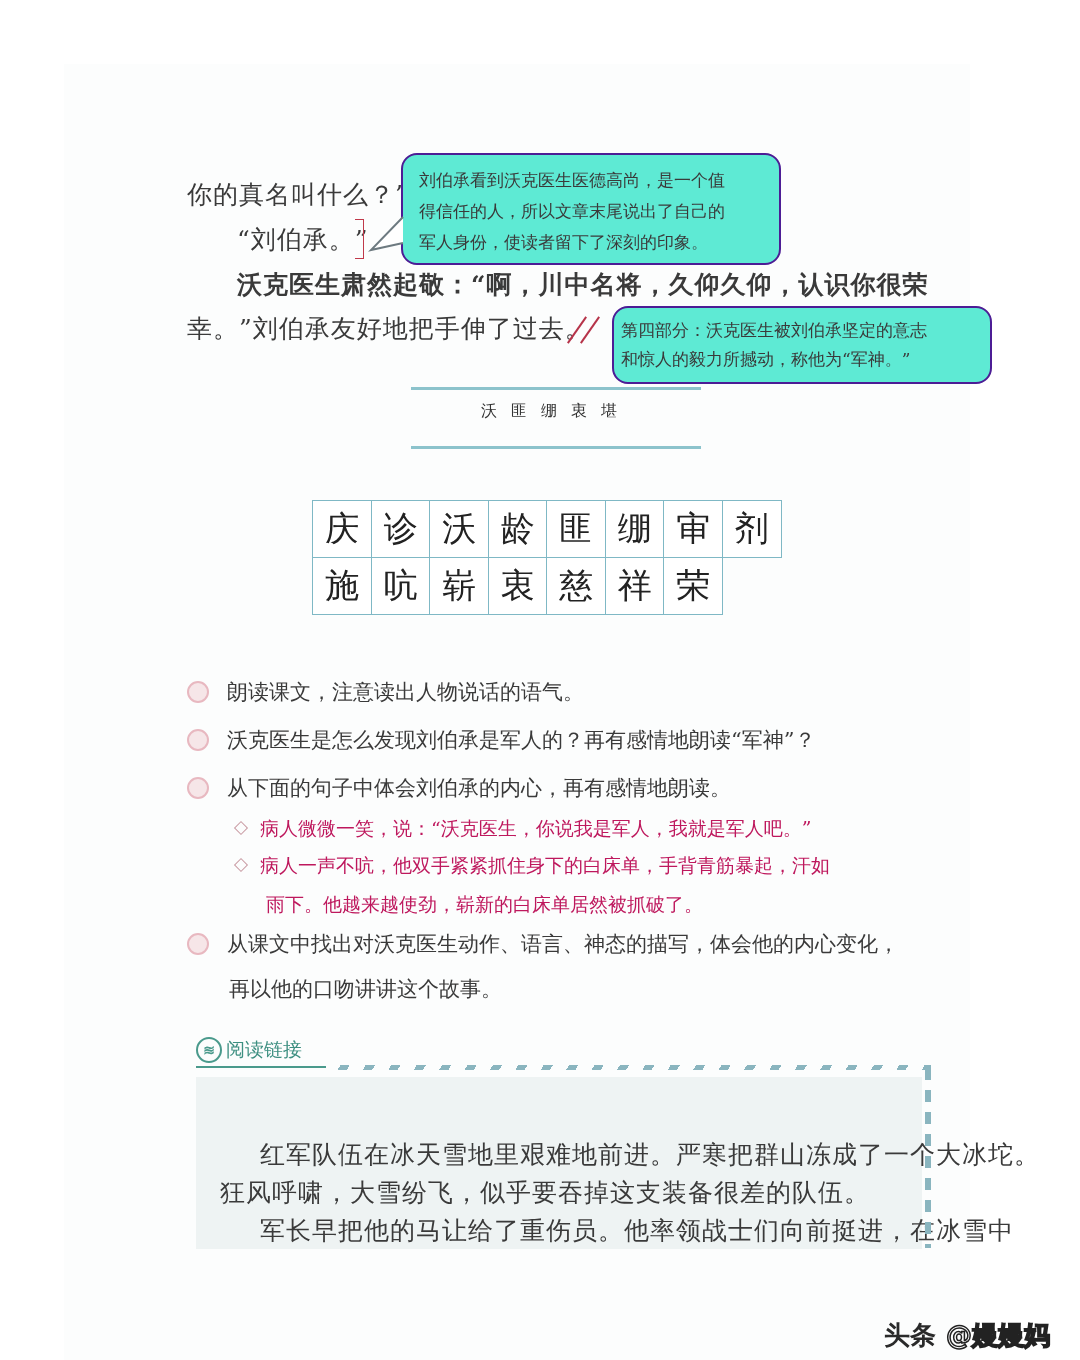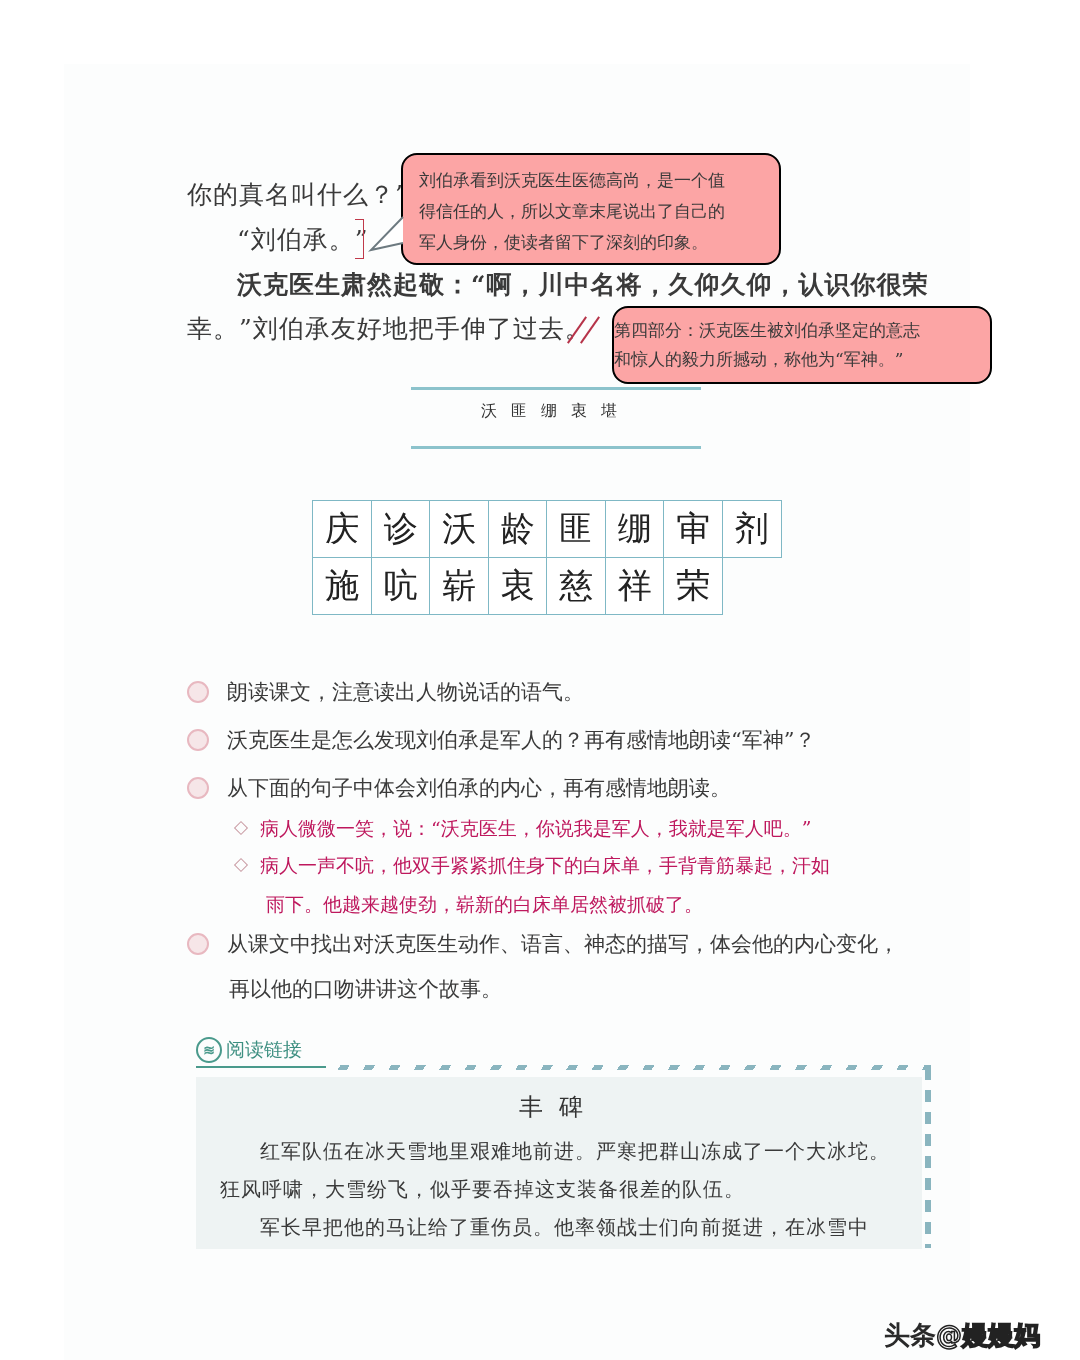--- a/index.html
+++ b/index.html
@@ -9,21 +9,21 @@
       font-family: "DejaVu Serif", "Liberation Serif", serif;
       color: #333;
     }
     .page {
       position: absolute; left: 64px; top: 64px; width: 906px; height: 1296px;
       background: #fcfdfd;
     }
     .abs { position: absolute; }
     .body-text { font-size: 25px; color: #3a3a3a; letter-spacing: 1px; white-space: nowrap; }
     .bubble {
-      position: absolute; border: 2px solid #000000; border-radius: 16px; background: #fca5a5;
+      position: absolute; border: 2px solid #4c1d95; border-radius: 16px; background: #5eead4;
       font-size: 17px; color: #3a3a3a; line-height: 31px; padding: 10px 16px; box-sizing: border-box;
       white-space: nowrap;
     }
     .bracket {
       position: absolute; border: 1.5px solid #c0394a; border-left: none; width: 8px;
     }
     .slash { position: absolute; width: 2px; height: 32px; background: #b6344a; transform: rotate(35deg); }
     .vocab-title-wrap { position: absolute; left: 411px; top: 387px; width: 290px; height: 62px; }
     .vocab-line { position: absolute; left: 0; width: 290px; height: 3px; background: #8cc3cc; }
     .vocab-title { position: absolute; left: 0; top: 14px; width: 290px; text-align: center; font-size: 16px; letter-spacing: 14px; color: #333; }
@@ -57,23 +57,23 @@
       background: repeating-linear-gradient(-60deg, #8ab5bf 0 8px, transparent 8px 22px);
     }
     .stripe-right {
       position: absolute; left: 925px; top: 1068px; width: 6px; height: 180px;
       background: repeating-linear-gradient(to bottom, #8ab5bf 0 12px, transparent 12px 22px);
     }
     .reading-box {
       position: absolute; left: 196px; top: 1077px; width: 726px; height: 172px; background: #eef3f3;
     }
     .reading-title { position: absolute; left: 0; top: 14px; width: 726px; text-align: center; font-size: 24px; letter-spacing: 16px; color: #333; }
-    .reading-p { position: absolute; font-size: 20px; color: #3a3a3a; white-space: nowrap; letter-spacing: 1px; }
+    .reading-p { position: absolute; font-size: 25px; color: #3a3a3a; white-space: nowrap; letter-spacing: 1px; }
     .watermark { position: absolute; left: 884px; top: 1318px; font-family: "DejaVu Sans", "Liberation Sans", sans-serif; font-size: 26px; font-weight: bold; color: #2a2a2a; white-space: nowrap; }
-    .watermark .wm2 { color: #fff; -webkit-text-stroke: 1.5px #222; margin-left: 0; }
+    .watermark .wm2 { color: #fff; -webkit-text-stroke: 1.5px #222; margin-left: 10px; }
   </style>
 </head>
 <body>
 
 <div class="page"></div>
 
 <div class="abs body-text" style="left:187px; top:178px;">你的真名叫什么？”</div>
 <div class="abs body-text" style="left:237px; top:223px;">“刘伯承。”</div>
 <div class="bracket" style="left:355px; top:219px; height:38px;"></div>
 <div class="abs body-text" style="left:237px; top:268px;font-weight:bold;">沃克医生肃然起敬：“啊，川中名将，久仰久仰，认识你很荣</div>
@@ -83,21 +83,21 @@
 
 <div class="bubble" style="left:401px; top:153px; width:380px; height:112px;">
   <div>刘伯承看到沃克医生医德高尚，是一个值</div>
   <div>得信任的人，所以文章末尾说出了自己的</div>
   <div>军人身份，使读者留下了深刻的印象。</div>
 </div>
 <svg class="abs" style="left:368px; top:215px;" width="40" height="50">
   <polyline points="35,2 3,35 35,28" fill="#fff" stroke="#6d7a80" stroke-width="2"></polyline>
 </svg>
 
-<div class="bubble" style="left:612px; top:306px; width:380px; height:78px; padding:8px 0; line-height:29px;">
+<div class="bubble" style="left:612px; top:306px; width:380px; height:78px; padding:8px 7px; line-height:29px;">
   <div>第四部分：沃克医生被刘伯承坚定的意志</div>
   <div>和惊人的毅力所撼动，称他为“军神。”</div>
 </div>
 
 <div class="vocab-title-wrap">
   <div class="vocab-line" style="top:0;"></div>
   <div class="vocab-title">沃匪绷衷堪</div>
   <div class="vocab-line" style="top:59px;"></div>
 </div>
 
@@ -146,21 +146,20 @@
   <span class="q-line2">再以他的口吻讲讲这个故事。</span>
 </div>
 
 <div class="link-header">
   <div class="link-icon">≋</div>
   <span class="link-label">阅读链接</span>
 </div>
 <div class="link-underline"></div>
 <div class="stripe-top"></div>
 <div class="reading-box">
-  <div class="reading-title">丰碑</div>
   <div class="reading-p" style="left:64px; top:61px;">红军队伍在冰天雪地里艰难地前进。严寒把群山冻成了一个大冰坨。</div>
   <div class="reading-p" style="left:24px; top:99px;">狂风呼啸，大雪纷飞，似乎要吞掉这支装备很差的队伍。</div>
   <div class="reading-p" style="left:64px; top:137px;">军长早把他的马让给了重伤员。他率领战士们向前挺进，在冰雪中</div>
 </div>
 <div class="stripe-right"></div>
 
 <div class="watermark">
   <span>头条</span><span class="wm2">@嫚嫚妈</span>
 </div>
 

